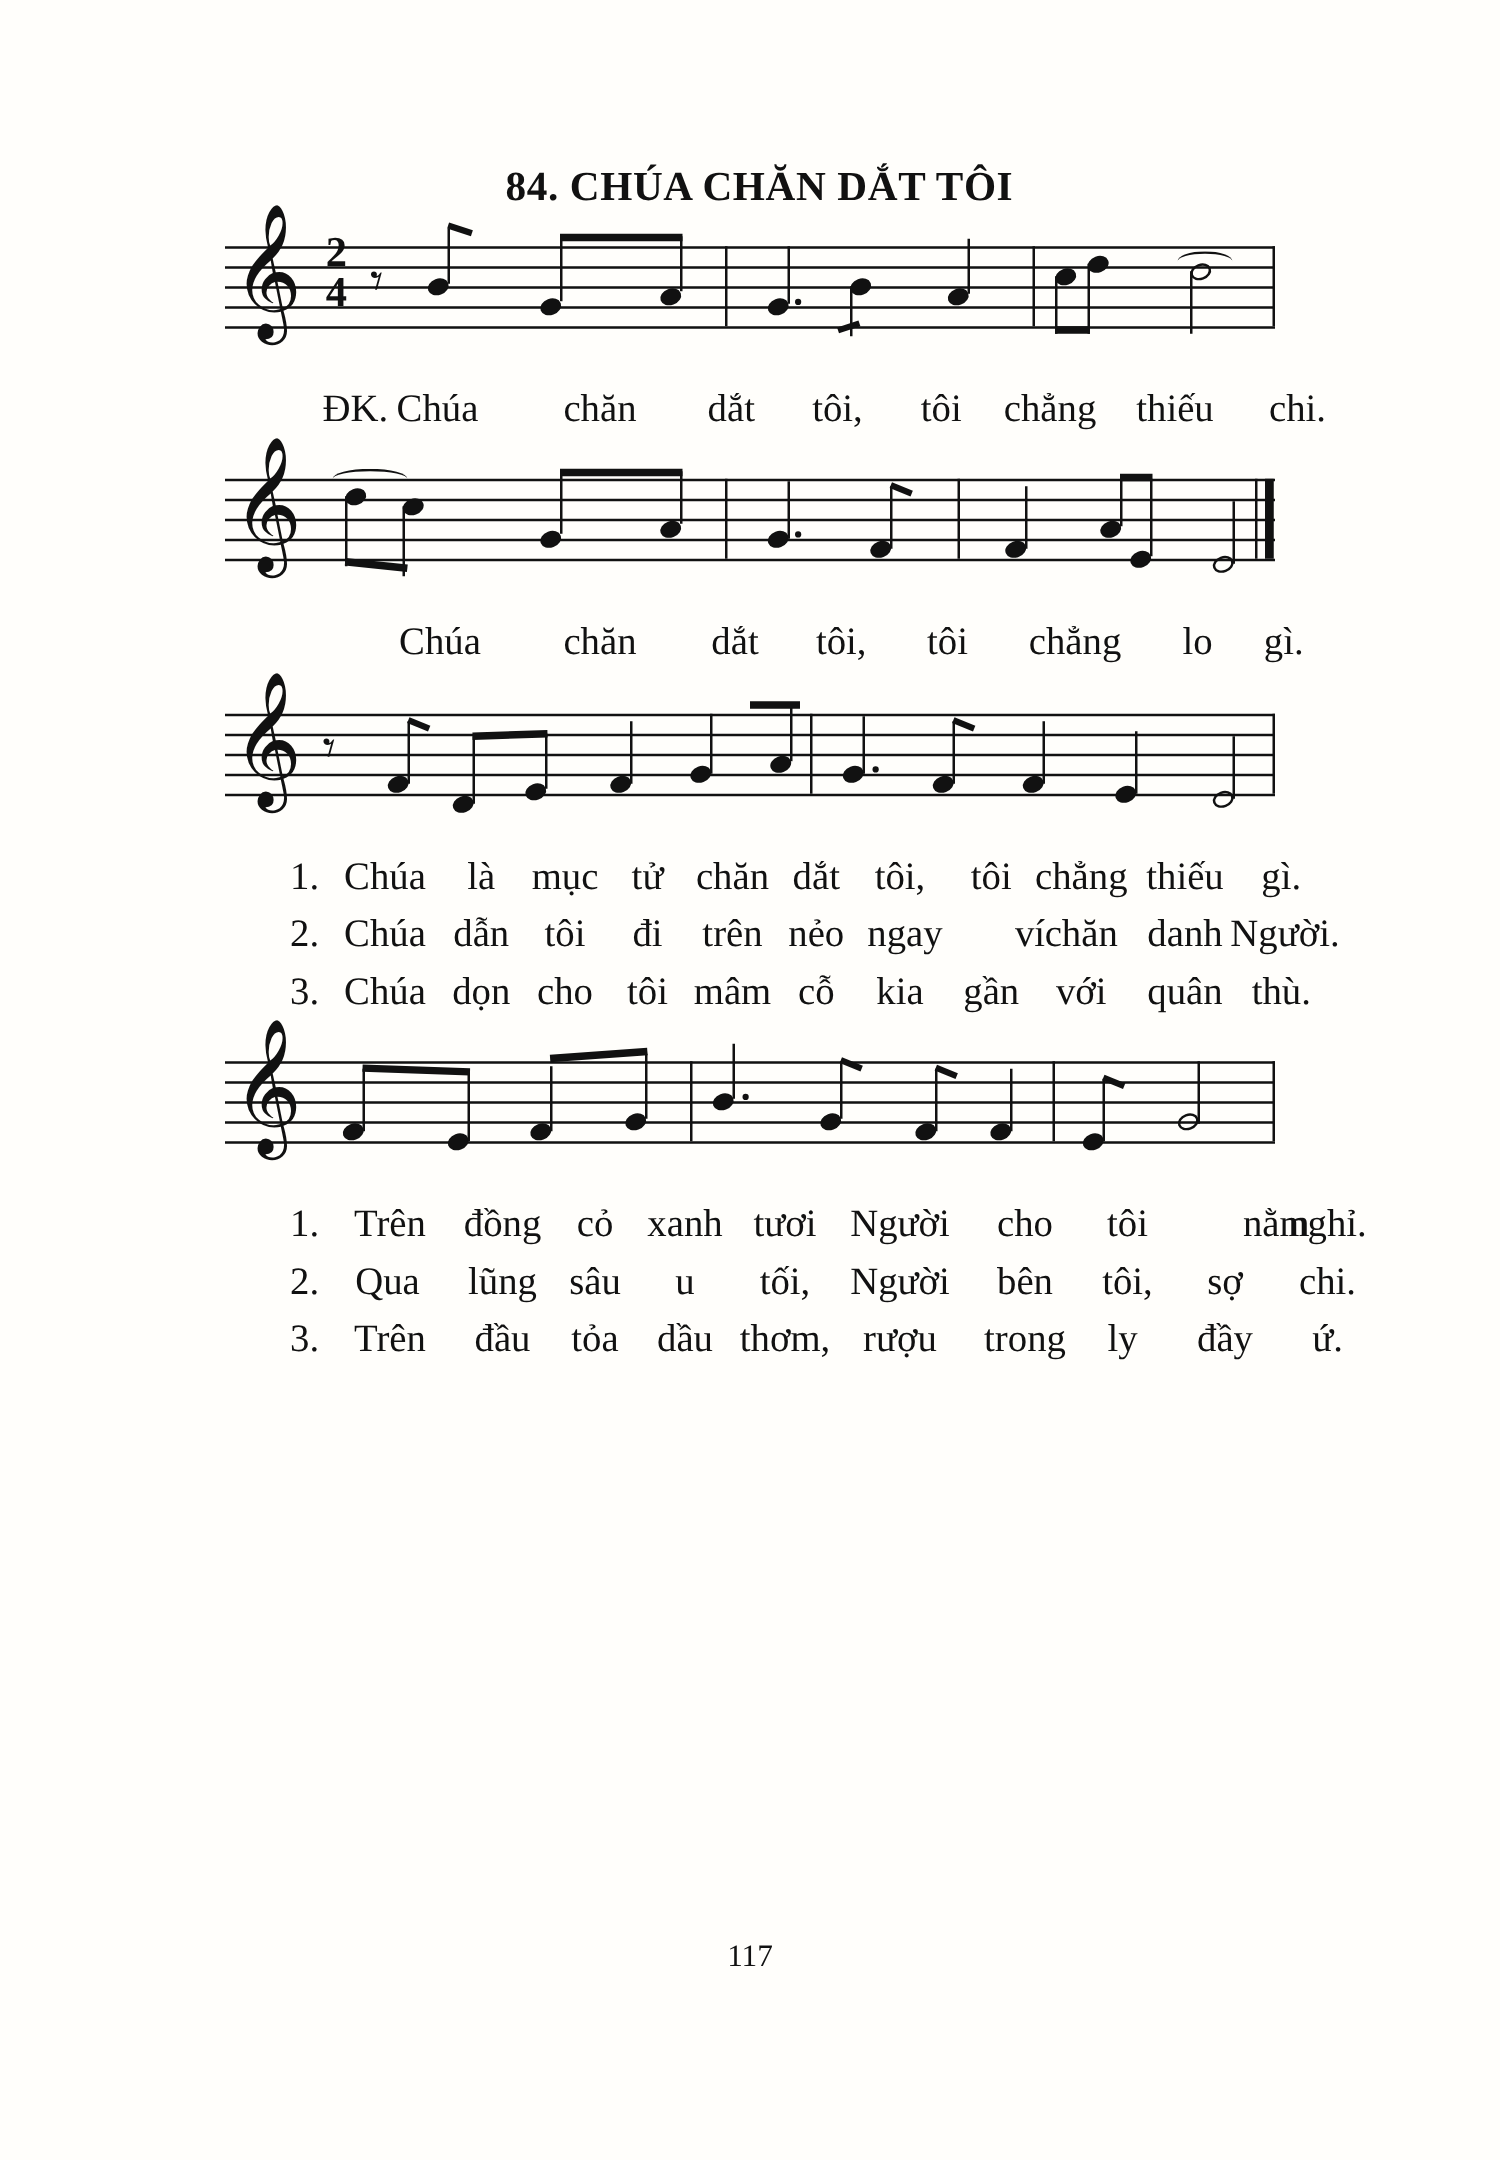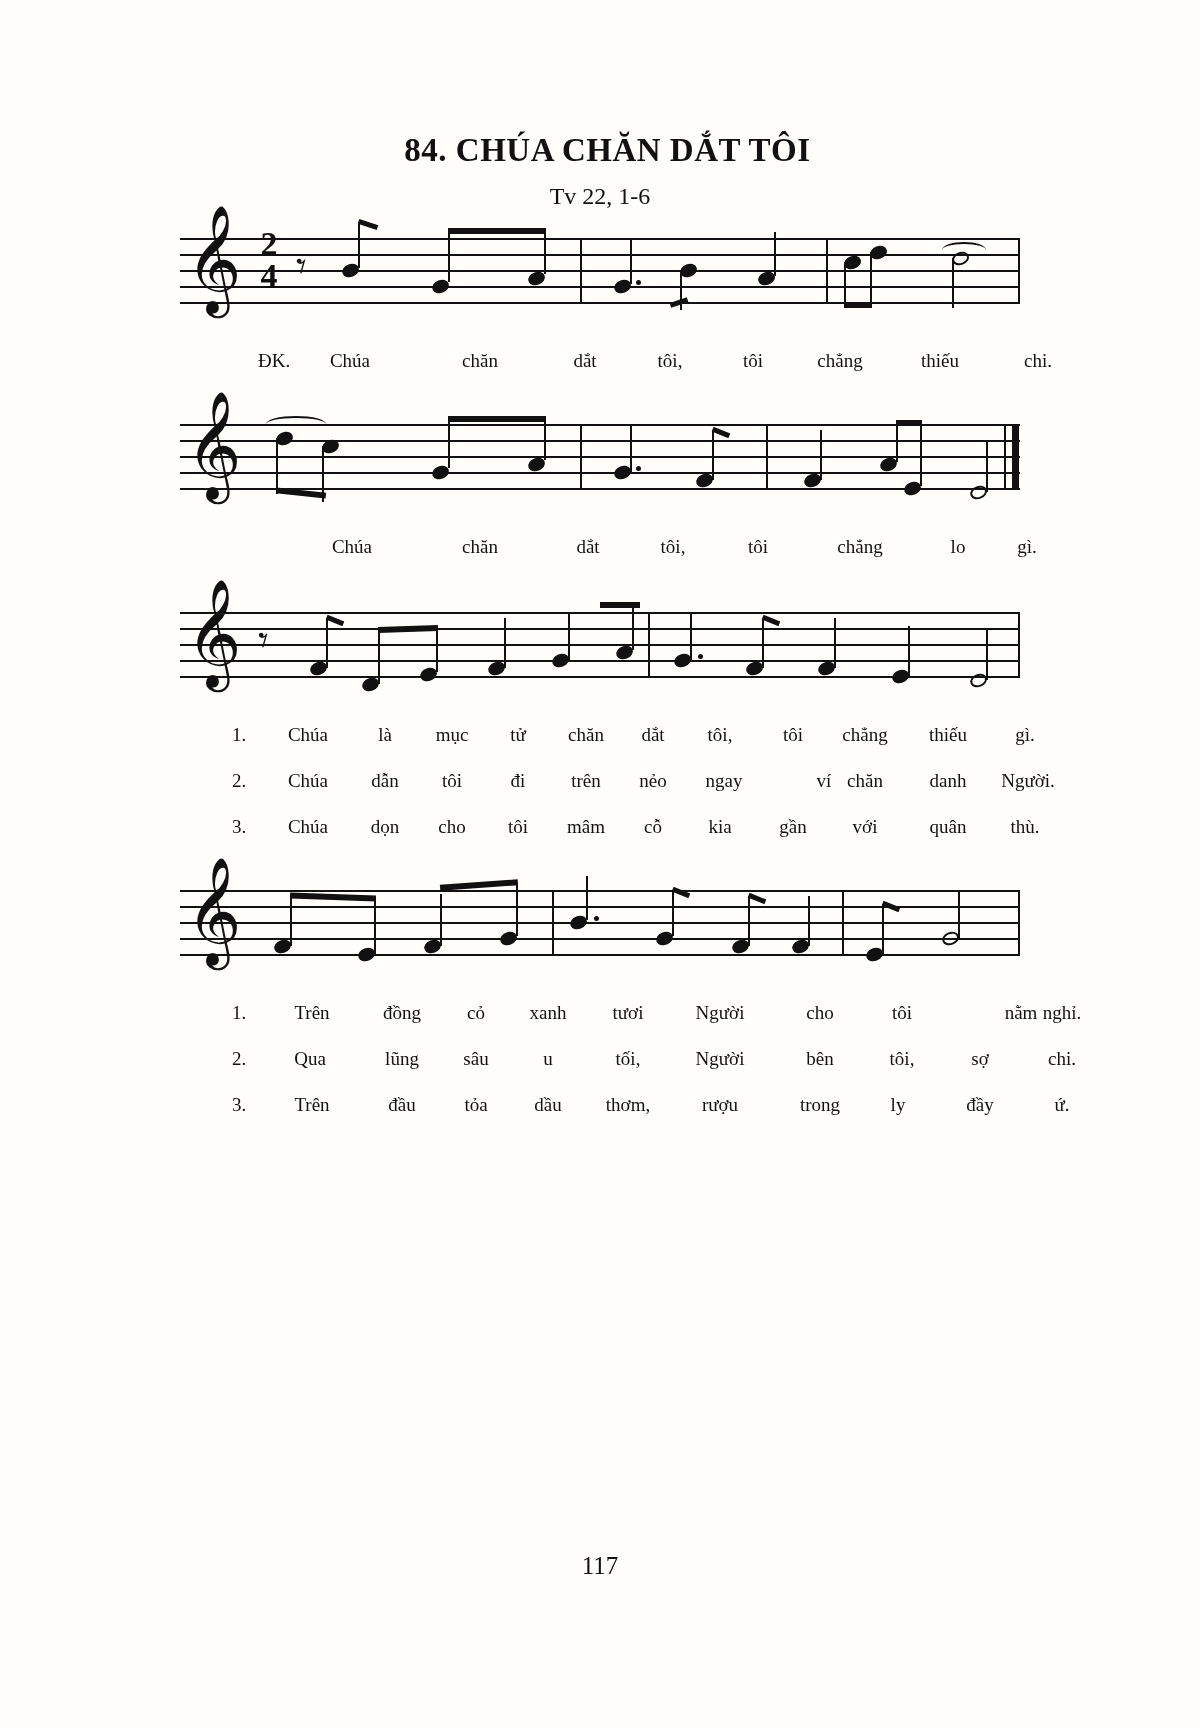--- a/index.html
+++ b/index.html
@@ -146,21 +146,21 @@
     border-top: 2px solid #111;
     border-radius: 50%;
     height: 14px;
   }
 
   
   .lyrics {
     position: relative;
     width: 840px;
     margin: 0 auto;
-    font-size: 19px;
+    font-size: 31px;
   }
   .lyric-row {
     position: relative;
     height: 46px;
   }
   .lyric-row span.syl {
     position: absolute;
     white-space: nowrap;
     transform: translateX(-50%);
   }
@@ -209,21 +209,20 @@
     border: 1.2px solid #c0392b;
     border-radius: 2px 2px 5px 2px;
   }
 </style>
 </head>
 <body>
 
 <div class="page">
 
   <div class="title">84. CHÚA CHĂN DẮT TÔI</div>
-  <div class="subtitle">Tv 22, 1-6</div>
 
   <div class="system" style="margin-top:28px;">
     <div class="staff">
       <div class="line"></div>
       <div class="line"></div>
       <div class="line"></div>
       <div class="line"></div>
       <div class="line"></div>
 
       <div class="clef">𝄞</div>

